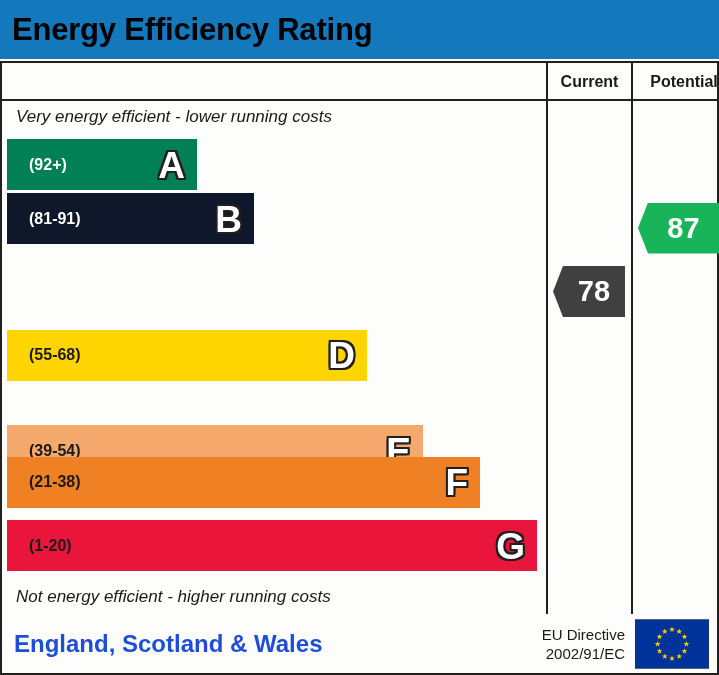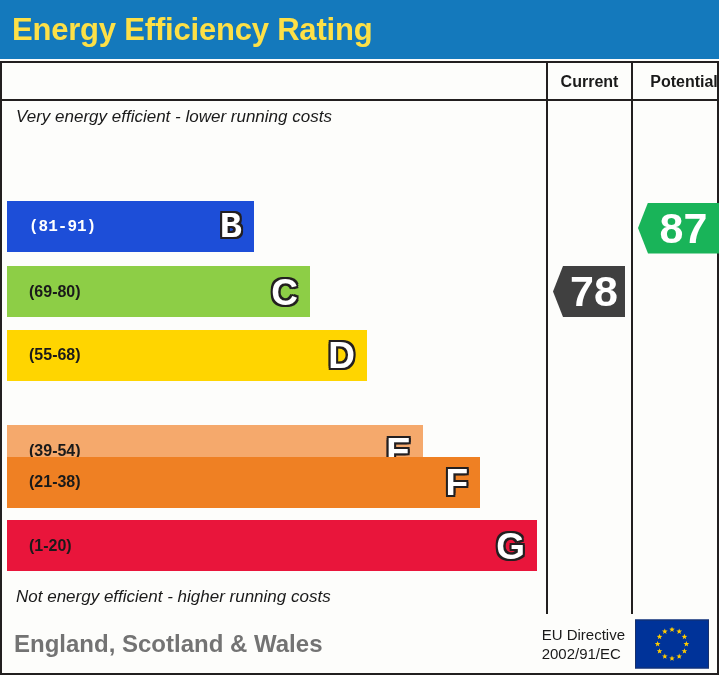--- a/index.html
+++ b/index.html
@@ -28,21 +28,21 @@
     width: 719px;
     height: 59px;
     background: #1479bc;
     box-sizing: border-box;
   }
   .title-text {
     position: absolute;
     left: 12px;
     top: 50%;
     transform: translateY(-50%);
-    color: #fde047;
+    color: #000000;
     font-size: 31px;
     font-weight: bold;
     letter-spacing: -0.2px;
     white-space: nowrap;
   }
 
   
   .table-frame {
     position: absolute;
     left: 0;
@@ -144,21 +144,21 @@
   .marker {
     position: absolute;
     height: 51px;
     display: flex;
     align-items: center;
     justify-content: center;
     clip-path: polygon(10px 0, 100% 0, 100% 100%, 10px 100%, 0 50%);
   }
   .marker-value {
     color: #ffffff;
-    font-size: 43px;
+    font-size: 29px;
     font-weight: bold;
     line-height: 1;
     padding-left: 10px;
   }
 
   
   .footer {
     position: absolute;
     left: 0;
     top: 614px;
@@ -169,30 +169,31 @@
     border-top: none;
     background: #fdfdfb;
   }
   .footer-region {
     position: absolute;
     left: 12px;
     top: 50%;
     transform: translateY(-50%);
     font-size: 24px;
     font-weight: bold;
-    color: #737373;
+    color: #1d4ed8;
     white-space: nowrap;
   }
   .footer-directive {
     position: absolute;
     right: 92px;
     top: 50%;
     transform: translateY(-50%);
     font-size: 15px;
     color: #1a1a1a;
+    text-align: right;
     line-height: 1.28;
     white-space: nowrap;
   }
   .eu-flag {
     position: absolute;
     right: 8px;
     top: 50%;
     transform: translateY(-50%);
     width: 74px;
     height: 49px;
@@ -217,27 +218,27 @@
       <div class="head-label potential">Potential</div>
     </div>
 
     <div class="col-sep current"></div>
     <div class="col-sep potential"></div>
 
     <div class="caption top">Very energy efficient - lower running costs</div>
     <div class="caption bottom">Not energy efficient - higher running costs</div>
 
     <div class="bands" id="bands-container">
-        <div class="band" style="top: 62px; width: 247px; background: #1d4ed8; font-family: Liberation Mono, monospace;">
+        <div class="band" style="top: 0px; width: 190px; background: rgb(0, 128, 84);">
+          <span class="band-range" style="color: rgb(255, 255, 255);">(92+)</span>
+          <span class="band-letter">A</span>
+        </div>
+        <div class="band" style="top: 54px; width: 247px; background: #0f172a;">
           <span class="band-range" style="color: rgb(255, 255, 255);">(81-91)</span>
           <span class="band-letter">B</span>
-        </div>
-        <div class="band" style="top: 127px; width: 303px; background: rgb(141, 206, 70);">
-          <span class="band-range" style="color: rgb(26, 26, 26);">(69-80)</span>
-          <span class="band-letter">C</span>
         </div>
         <div class="band" style="top: 190.5px; width: 360px; background: rgb(255, 213, 0);">
           <span class="band-range" style="color: rgb(26, 26, 26);">(55-68)</span>
           <span class="band-letter">D</span>
         </div>
         <div class="band" style="top: 254px; width: 416px; background: rgb(245, 169, 108); margin-top: 32px;">
           <span class="band-range" style="color: rgb(26, 26, 26);">(39-54)</span>
           <span class="band-letter">E</span>
         </div>
         <div class="band" style="top: 317.5px; width: 473px; background: rgb(239, 128, 35);">

